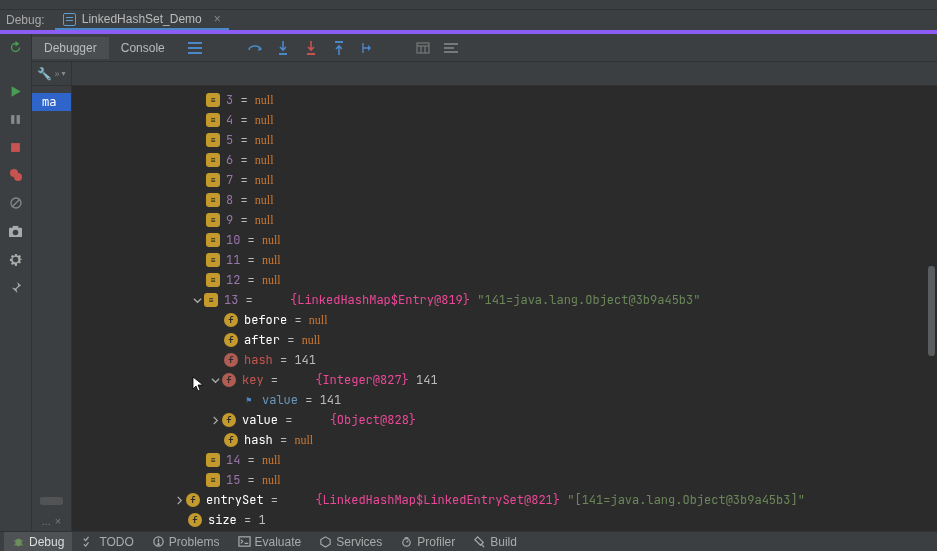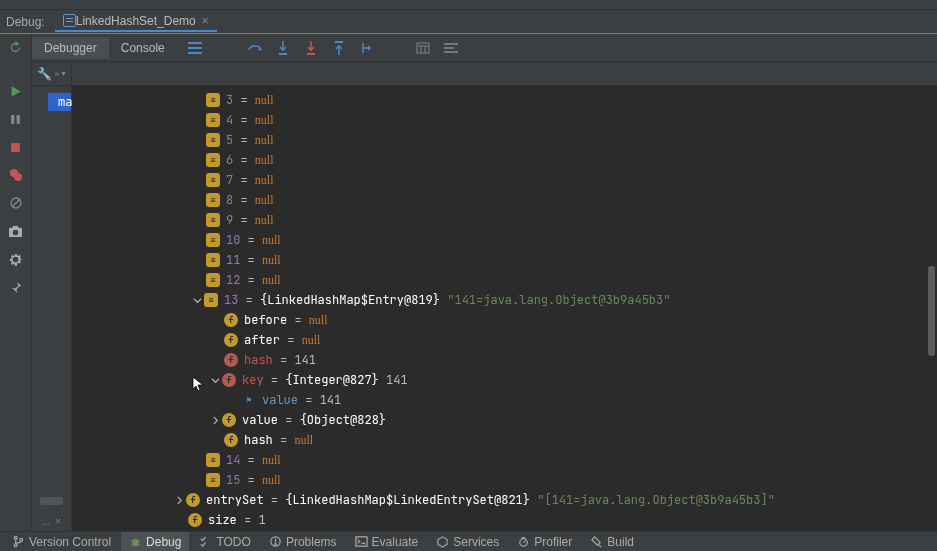--- a/index.html
+++ b/index.html
@@ -5,26 +5,26 @@
   * { margin: 0; padding: 0; box-sizing: border-box; }
   body {
     width: 937px; height: 551px;
     background: #3c3f41; color: #bbb;
     font-family: "Segoe UI", sans-serif; font-size: 12px;
     overflow: hidden; position: relative;
   }
   .top-bar { height: 10px; background: #3c3f41; border-bottom: 1px solid #323232;}
   .debug-header {
     display: flex; align-items: center; height: 24px;
-    background: #3c3f41; border-bottom: 1px solid #8b5cf6;
+    background: #3c3f41; border-bottom: 4px solid #8b5cf6;
     padding-left: 6px;
   }
   .debug-header .lbl { color: #aaa; margin-right: 10px; }
   .run-tab {
-    display: flex; align-items: flex-start; gap: 0;
+    display: flex; align-items: center; gap: 6px;
     padding: 2px 8px; color: #bbb;
     border-bottom: 2px solid #4a88c7;
   }
   .run-tab .close-x { color: #888; margin-left: 6px; }
   .file-icon {
     width: 13px; height: 13px; border: 1px solid #5e9bcf;
     border-radius: 2px; position: relative;
   }
   .file-icon::after { content:""; position:absolute; left:2px; top:3px; width:7px; height:1px; background:#5e9bcf; box-shadow:0 3px 0 #5e9bcf;}
 
@@ -74,21 +74,21 @@
   }
 
   .body-area {
     flex:1; display:flex; background:#2b2b2b; overflow:hidden;
   }
   .frames {
     width:40px; background:#3c3f41; border-right:1px solid #323232;
     position:relative;
   }
   .frame-sel {
-    position:absolute; top:7px; left:16px; right:0; height:18px;
+    position:absolute; top:7px; left:0; right:0; height:18px;
     background:#2f65ca; color:#fff; display:flex; align-items:center;
     padding-left:10px; font-family:monospace; font-size:12px;
   }
   .frames-bottom {
     position:absolute; bottom:0; left:0; right:0; height:20px;
     display:flex; align-items:center; justify-content:center; gap:4px;
     color:#777; font-size:11px;
   }
 
   .vars {
@@ -107,21 +107,21 @@
     margin-right:6px;
   }
   .b-arr { background:#c39a2b; color:#2b2b2b; } 
   .b-f   { background:#c39a2b; color:#2b2b2b; border-radius:50%; }
   .b-f.red { background:#b05c52; }
   .b-flag { background:none; color:#4a88c7; }
 
   .idx { color:#9876aa; }
   .eq  { color:#bbb; }
   .null { color:#cc7832;font-family:Liberation Serif, serif; }
-  .type { color:#ffffff; }
+  .type { color:#ec4899;margin-left:30px; }
   .str  { color:#6a8759; }
   .fname{ color:#ffffff; }
   .fname.red { color:#c75450; }
 
   .cursor {
     position:absolute; width:12px; height:16px;
     pointer-events:none;
   }
 
   .status {
@@ -466,31 +466,20 @@
         <svg class="cursor" style="left:120px; top:290px" viewBox="0 0 12 16">
             <path d="M1 1l0 12 3-3 2 5 2-1-2-5 5 0z" fill="#fff" stroke="#000" stroke-width="0.8"></path>
           </svg>
       </div>
     </div>
 
   </div>
 </div>
 
 <div class="status">
-  <div class="sb-item">
-    <span class="sb-icon">
-        <svg viewBox="0 0 14 14" fill="none" stroke="#aaa" stroke-width="1.3">
-          <circle cx="4" cy="3" r="1.5"></circle>
-          <circle cx="4" cy="11" r="1.5"></circle>
-          <circle cx="10" cy="5" r="1.5"></circle>
-          <path d="M4 4.5v5M10 6.5c0 3-6 1-6 3"></path>
-        </svg>
-      </span>
-    <span>Version Control</span>
-  </div>
   <div class="sb-item sel">
     <span class="sb-icon">
         <svg viewBox="0 0 14 14" fill="#6a8f5a">
           <ellipse cx="7" cy="8" rx="3.5" ry="4"></ellipse>
           <line x1="2" y1="6" x2="5" y2="7" stroke="#6a8f5a"></line>
           <line x1="12" y1="6" x2="9" y2="7" stroke="#6a8f5a"></line>
           <line x1="2" y1="11" x2="5" y2="10" stroke="#6a8f5a"></line>
           <line x1="12" y1="11" x2="9" y2="10" stroke="#6a8f5a"></line>
         </svg>
       </span>

